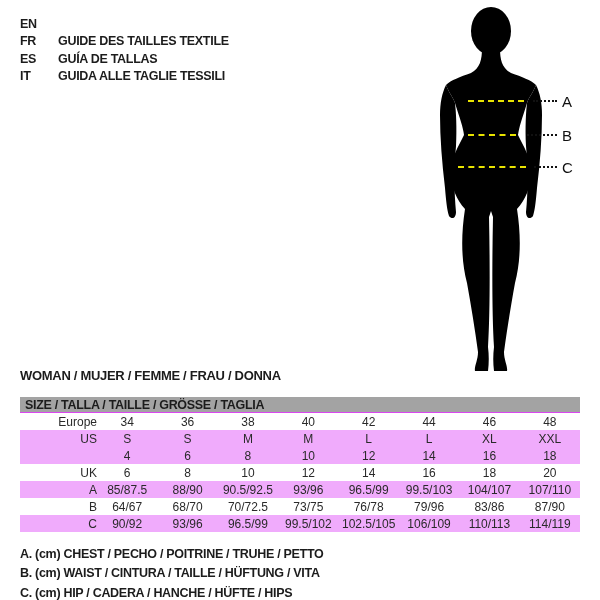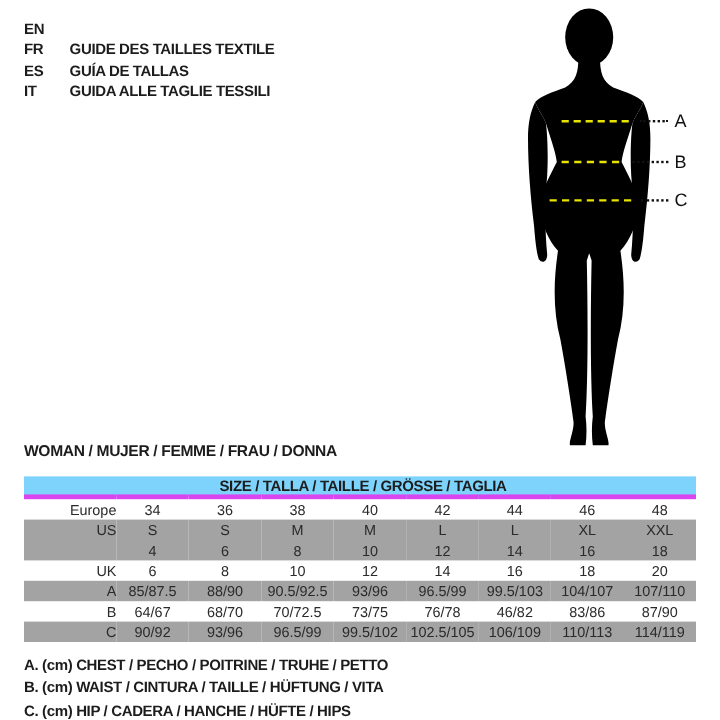--- a/index.html
+++ b/index.html
@@ -28,27 +28,27 @@
   .mlabel { position:absolute; font-size:15px; font-weight:400; color:#111; }
 
   
   .section-title { position:absolute; left:20px; top:368px; font-size:13px;text-align:center; }
 
   
   .size-table-wrap { position:absolute; left:20px; top:397px; width:560px; }
   table.size-table { width:560px; border-collapse:collapse; table-layout:fixed; }
   table.size-table td, table.size-table th { padding:0; font-weight:400; }
   .size-table .thead th {
-    background:#7dd3fc; height:15px; text-align:center; padding-left:5px;
+    background:#a3a3a3; height:15px; text-align:left; padding-left:5px;
     font-size:12.5px; font-weight:700; letter-spacing:-0.3px;
-    border-bottom:4px solid #d946ef;
+    border-bottom:1px solid #d946ef;
   }
   .size-table .trow td { height:17px; text-align:center; font-size:12px; color:#2a2a2a; }
   .size-table .trow td.tlabel { text-align:right; padding-left:5px; width:77px; }
-  .size-table .trow.shaded td { background:#a3a3a3; }
+  .size-table .trow.shaded td { background:#f0abfc; }
 
   
   .legend { position:absolute; left:20px; top:544px; }
   .legend-line { height:19.5px; display:flex; align-items:center; font-size:12.5px; }
 </style>
 </head>
 <body>
 
 <div class="canvas">
 
@@ -210,21 +210,21 @@
         <td>104/107</td>
         <td>107/110</td>
       </tr>
       <tr class="trow">
         <td class="tlabel">B</td>
         <td>64/67</td>
         <td>68/70</td>
         <td>70/72.5</td>
         <td>73/75</td>
         <td>76/78</td>
-        <td>46/82</td>
+        <td>79/96</td>
         <td>83/86</td>
         <td>87/90</td>
       </tr>
       <tr class="trow shaded">
         <td class="tlabel">C</td>
         <td>90/92</td>
         <td>93/96</td>
         <td>96.5/99</td>
         <td>99.5/102</td>
         <td>102.5/105</td>

